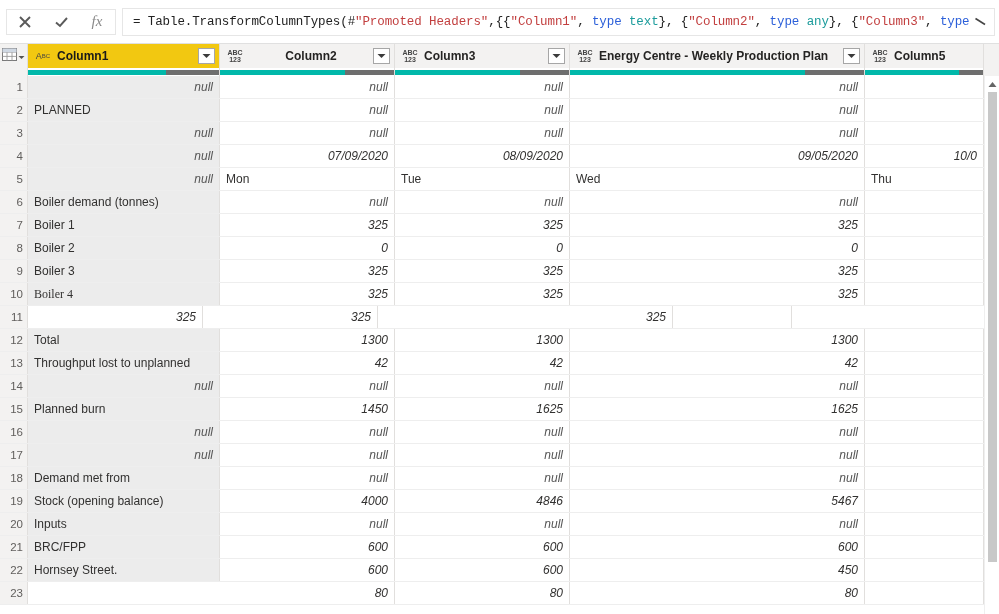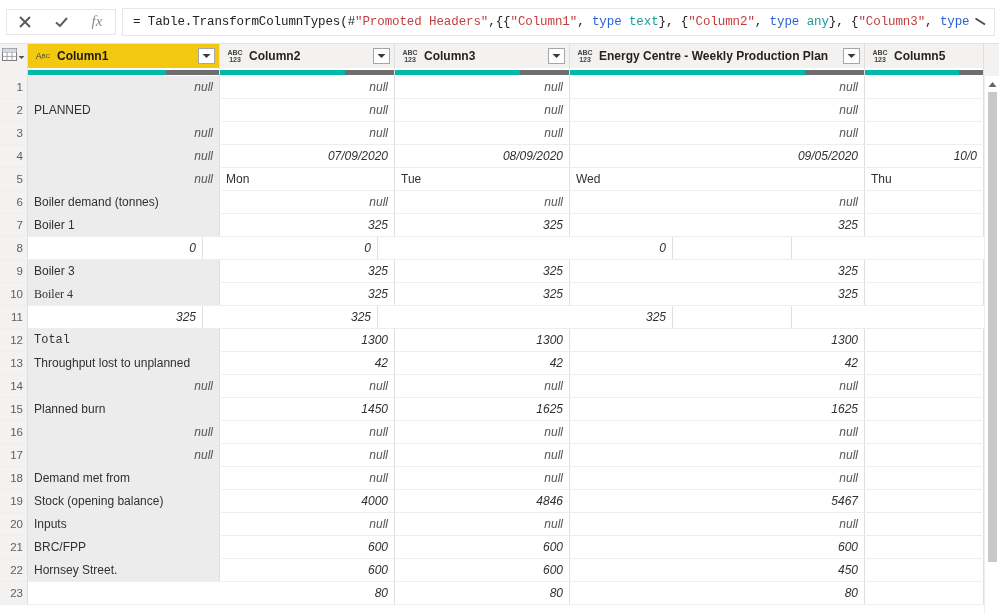--- a/index.html
+++ b/index.html
@@ -280,21 +280,21 @@
 
   <div class="hdr-cell selected" style="width: 192px; min-width: 192px;">
         <span class="type-icon abc-text">A<sup>B</sup><sub>C</sub></span>
         <span class="hdr-label">Column1</span>
         <span class="filter-btn">
           <svg width="9" height="6" viewBox="0 0 9 6">
             <path d="M0.5 1 L4.5 5 L8.5 1" fill="#3b3b3b"></path>
           </svg>
         </span>
       </div>
-      <div class="hdr-cell" style="width: 175px; min-width: 175px;">
+      <div class="hdr-cell" style="width: 175px; min-width: 175px; text-align: center;">
         <span class="type-icon">
           <span class="t1">ABC</span>
           <span class="t2">123</span>
         </span>
         <span class="hdr-label">Column2</span>
         <span class="filter-btn">
           <svg width="9" height="6" viewBox="0 0 9 6">
             <path d="M0.5 1 L4.5 5 L8.5 1" fill="#3b3b3b"></path>
           </svg>
         </span>
@@ -410,20 +410,21 @@
       <div class="row">
         <div class="rownum">7</div>
         <div class="cell txt sel-col" style="width: 192px; min-width: 192px;">Boiler 1</div>
         <div class="cell num" style="width: 175px; min-width: 175px;">325</div>
         <div class="cell num" style="width: 175px; min-width: 175px;">325</div>
         <div class="cell num" style="width: 295px; min-width: 295px;">325</div>
         <div class="cell txt" style="width: 119px; min-width: 119px;"></div>
       </div>
       <div class="row">
         <div class="rownum">8</div>
+        <div class="cell txt sel-col" style="width: 192px; min-width: 192px;">Boiler 2</div>
         <div class="cell num" style="width: 175px; min-width: 175px;">0</div>
         <div class="cell num" style="width: 175px; min-width: 175px;">0</div>
         <div class="cell num" style="width: 295px; min-width: 295px;">0</div>
         <div class="cell txt" style="width: 119px; min-width: 119px;"></div>
       </div>
       <div class="row">
         <div class="rownum">9</div>
         <div class="cell txt sel-col" style="width: 192px; min-width: 192px;">Boiler 3</div>
         <div class="cell num" style="width: 175px; min-width: 175px;">325</div>
         <div class="cell num" style="width: 175px; min-width: 175px;">325</div>
@@ -440,21 +441,21 @@
       </div>
       <div class="row">
         <div class="rownum">11</div>
         <div class="cell num" style="width: 175px; min-width: 175px;">325</div>
         <div class="cell num" style="width: 175px; min-width: 175px;">325</div>
         <div class="cell num" style="width: 295px; min-width: 295px;">325</div>
         <div class="cell txt" style="width: 119px; min-width: 119px;"></div>
       </div>
       <div class="row">
         <div class="rownum">12</div>
-        <div class="cell txt sel-col" style="width: 192px; min-width: 192px; font-family: Liberation Mono, monospace;">Total</div>
+        <div class="cell txt sel-col" style="width: 192px; min-width: 192px;">Total</div>
         <div class="cell num" style="width: 175px; min-width: 175px;">1300</div>
         <div class="cell num" style="width: 175px; min-width: 175px;">1300</div>
         <div class="cell num" style="width: 295px; min-width: 295px;">1300</div>
         <div class="cell txt" style="width: 119px; min-width: 119px;"></div>
       </div>
       <div class="row">
         <div class="rownum">13</div>
         <div class="cell txt sel-col" style="width: 192px; min-width: 192px;">Throughput lost to unplanned</div>
         <div class="cell num" style="width: 175px; min-width: 175px;">42</div>
         <div class="cell num" style="width: 175px; min-width: 175px;">42</div>

